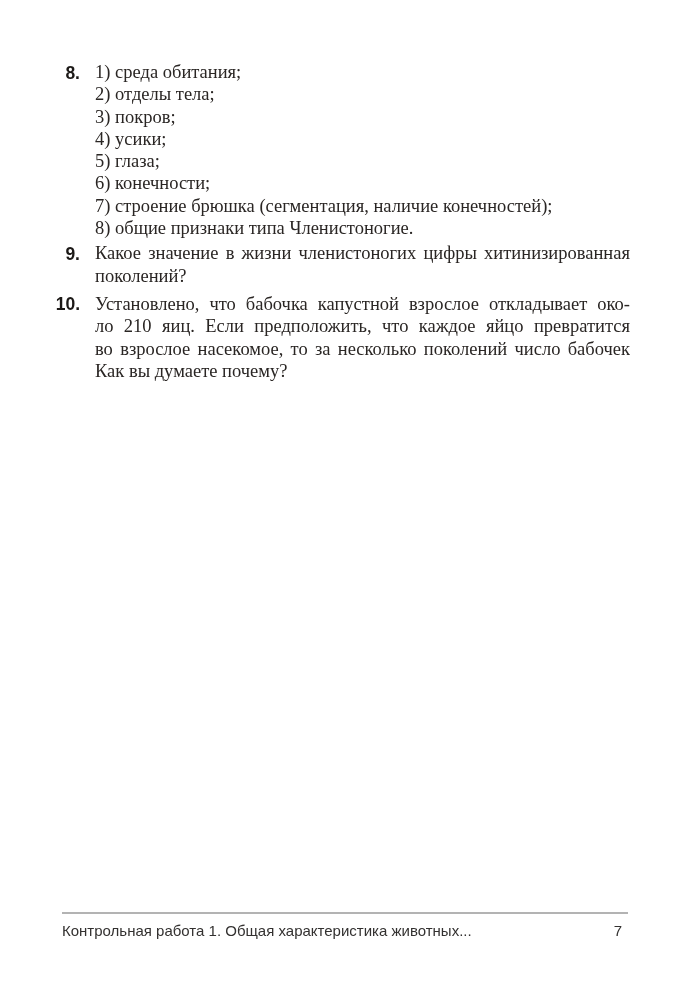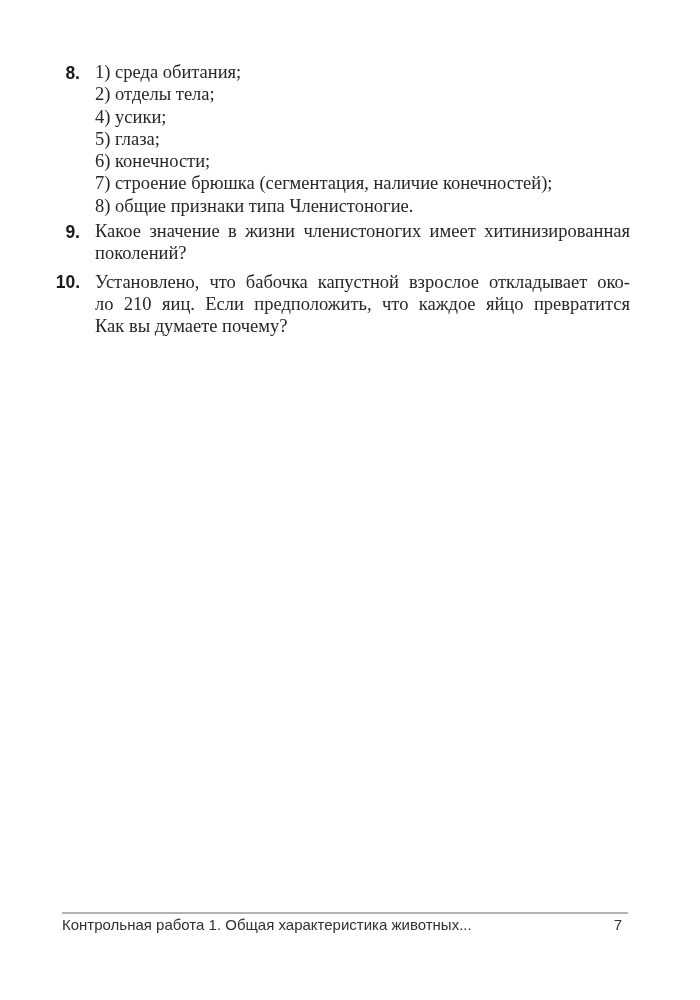--- a/index.html
+++ b/index.html
@@ -57,55 +57,57 @@
     width: 566px;
     border-top: 2px solid #b3b3b3;
     font-family: "Liberation Sans", sans-serif;
     font-size: 15px;
     color: #333130;
   }
   .footer-row {
     display: flex;
     justify-content: space-between;
     align-items: baseline;
-    padding-top: 2px;
+    padding-top: 8px;
     text-align: right;
   }
   .footer-page {
     padding-right: 6px;
   }
 </style>
 </head>
 <body>
 
 <div class="content">
 
   <div class="q">
     <span class="qnum">8.</span>
     <div>
       <div class="line">1) среда обитания;</div>
       <div class="line">2) отделы тела;</div>
+      <div class="line">3) покров;</div>
       <div class="line">4) усики;</div>
       <div class="line">5) глаза;</div>
       <div class="line">6) конечности;</div>
       <div class="line">7) строение брюшка (сегментация, наличие конечностей);</div>
       <div class="line">8) общие признаки типа Членистоногие.</div>
     </div>
   </div>
 
   <div class="q q9">
     <span class="qnum">9.</span>
-    <div class="line jl">Какое значение в жизни членистоногих имеет хитинизированная</div>
+    <div class="line jl">Какое значение в жизни членистоногих цифры хитинизированная</div>
     <div class="line">поколений?</div>
   </div>
 
   <div class="q q10">
     <span class="qnum">10.</span>
     <div class="line jl">Установлено, что бабочка капустной взрослое откладывает око-</div>
     <div class="line jl">ло 210 яиц. Если предположить, что каждое яйцо превратится</div>
+    <div class="line jl">во взрослое насекомое, то за несколько поколений число бабочек</div>
     <div class="line">Как вы думаете почему?</div>
   </div>
 
 </div>
 
 <div class="footer">
   <div class="footer-row">
     <span class="footer-title">Контрольная работа 1. Общая характеристика животных...</span>
     <span class="footer-page">7</span>
   </div>

